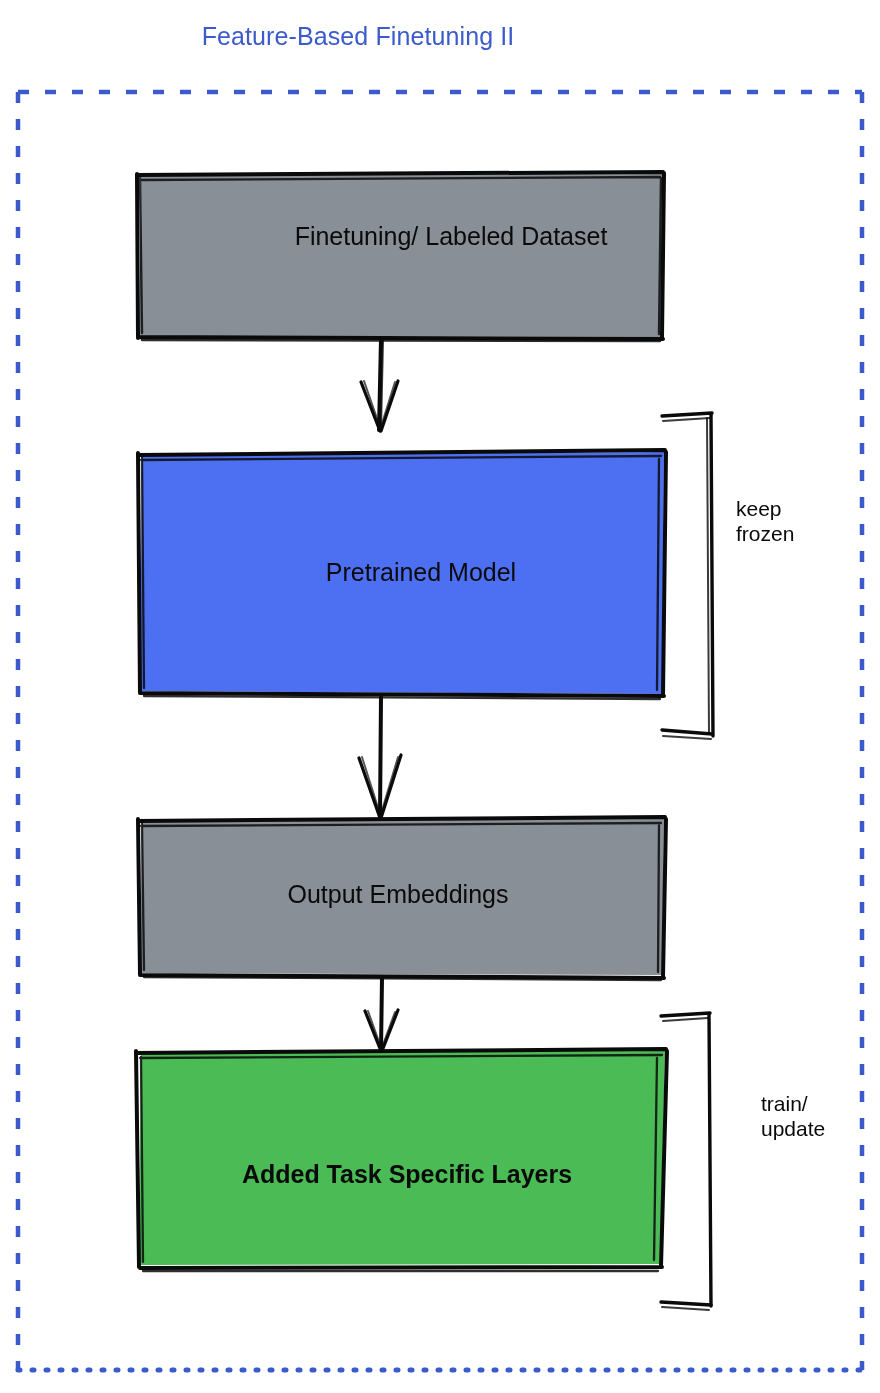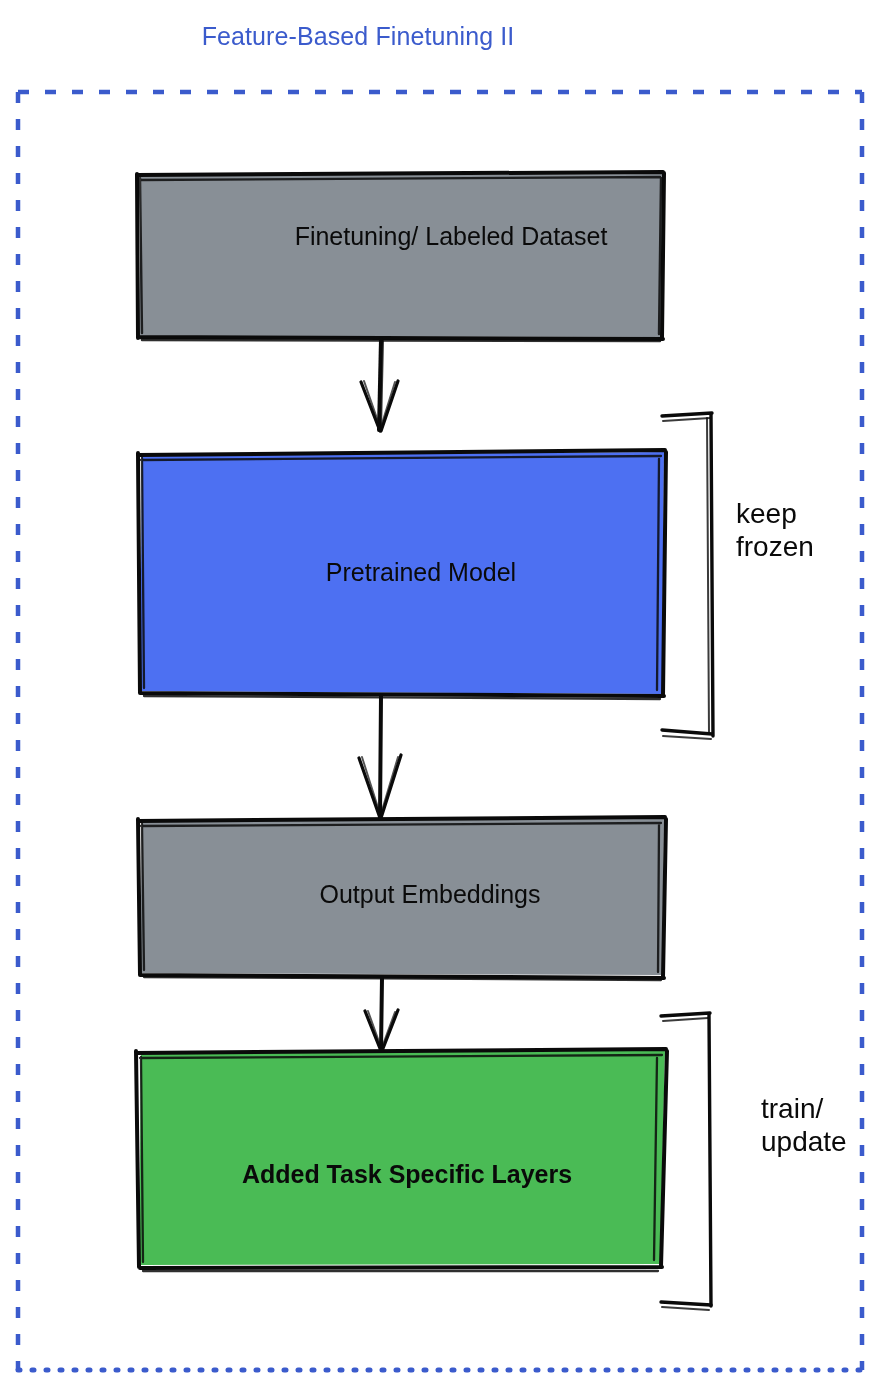--- a/index.html
+++ b/index.html
@@ -45,21 +45,21 @@
     font-family: "Liberation Sans", sans-serif;
     font-size: 25px;
     line-height: 1.12;
     white-space: nowrap;
     pointer-events: none;
   }
   .bracket-label {
     position: absolute;
     color: #0a0a0a;
     font-family: "Liberation Sans", sans-serif;
-    font-size: 28px;
+    font-size: 21px;
     line-height: 1.18;
     text-align: left;
     white-space: pre-line;
   }
 </style>
 </head>
 <body>
 
 <div id="canvas">
 
@@ -139,21 +139,21 @@
     </g>
 
   </svg>
 
   <div class="diagram-title">Feature-Based Finetuning II</div>
 
   <div class="node-label" style="left:137px; top:222px; width:628px;">Finetuning/ Labeled Dataset</div>
 
   <div class="node-label" style="left:138px; top:558px; width:566px;">Pretrained Model</div>
 
-  <div class="node-label" style="left:138px; top:880px; width:520px;padding-left:32px;">Output Embeddings</div>
+  <div class="node-label" style="left:138px; top:880px; width:520px;">Output Embeddings</div>
 
   <div class="node-label" style="left:136px; top:1160px; width:542px; font-weight:bold;">Added Task Specific Layers</div>
 
   <div class="bracket-label" style="left:736px; top:497px; width:130px;">keep
 frozen</div>
 
   <div class="bracket-label" style="left:736px; top:1092px; width:130px;margin-left:25px;">train/
 update</div>
 
 </div>

